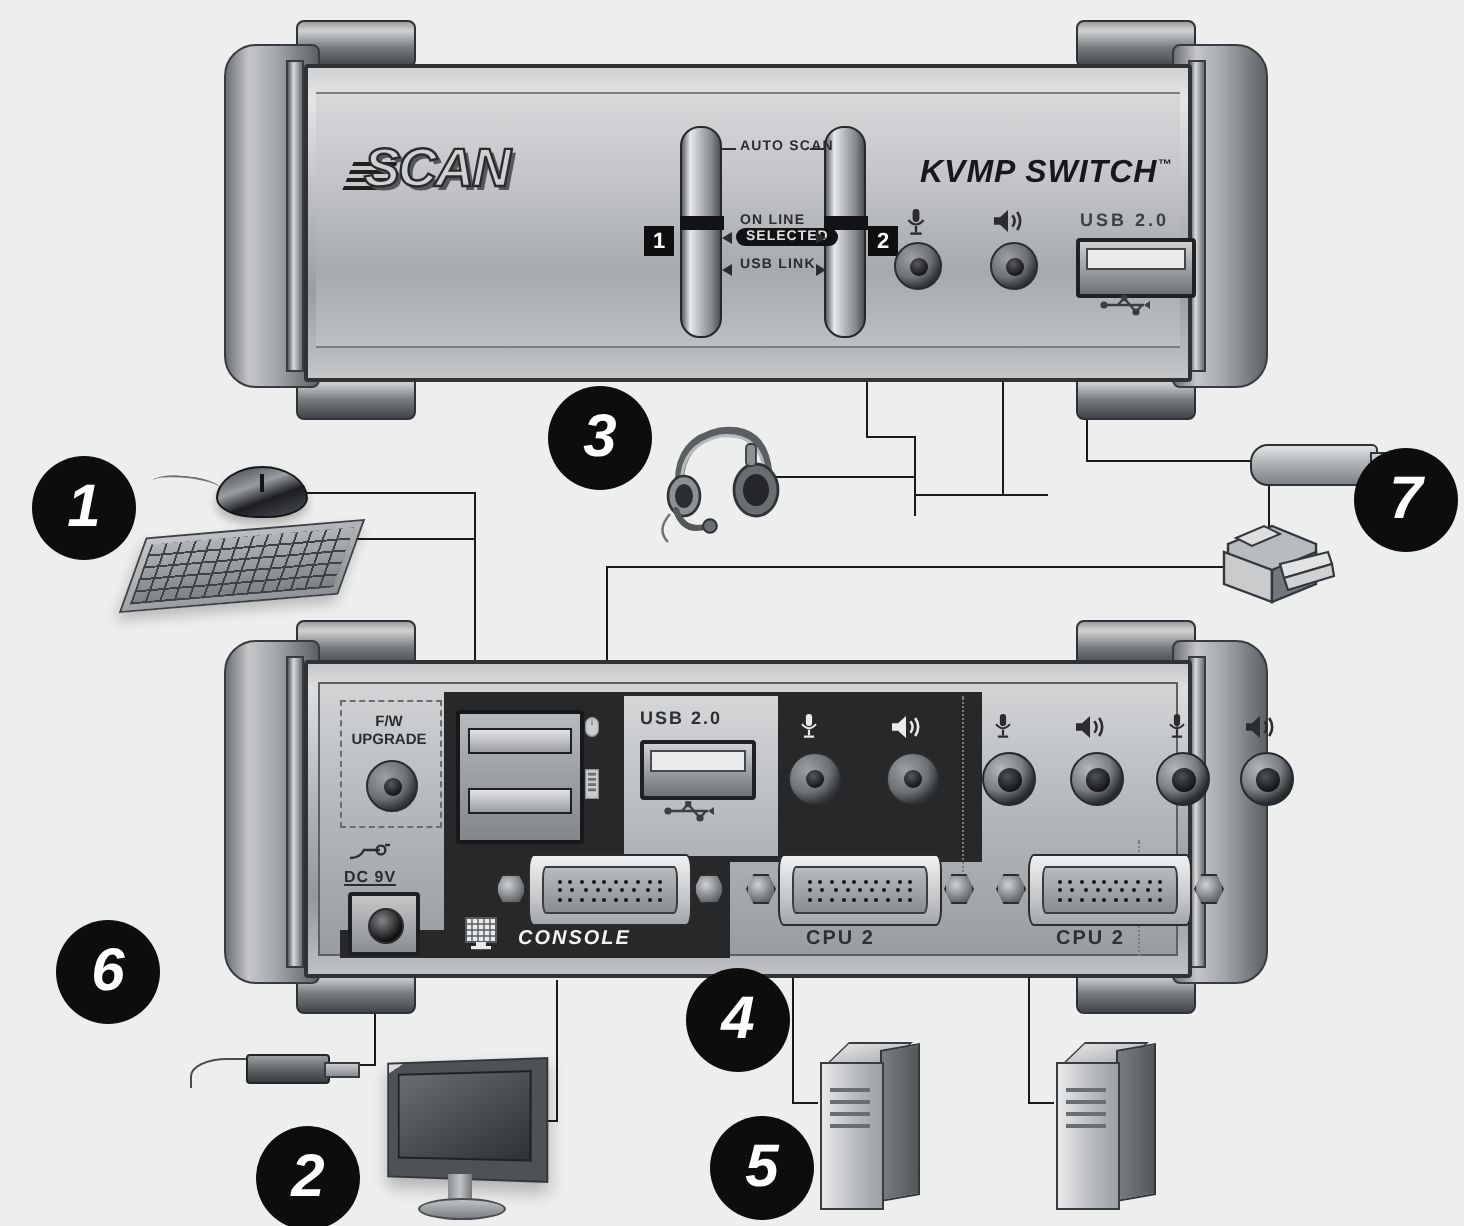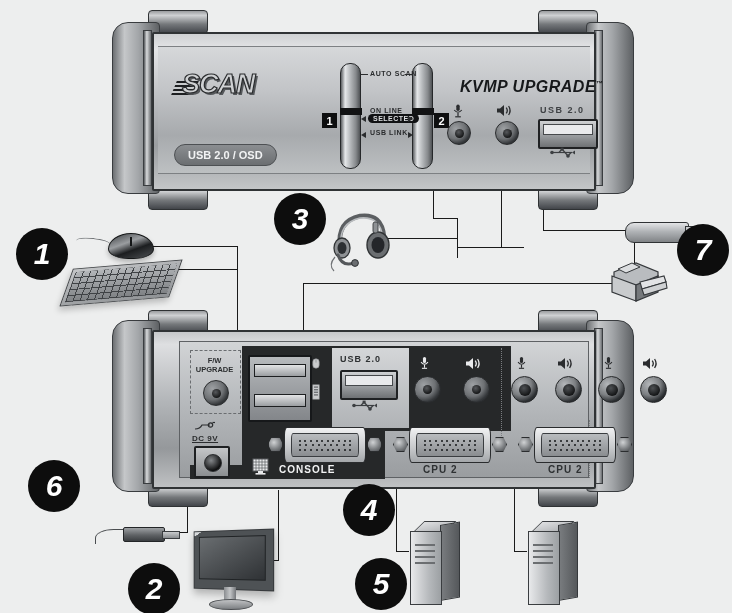--- a/index.html
+++ b/index.html
@@ -163,26 +163,25 @@
   
   #rear-body{
     position:absolute;left:152px;top:330px;width:440px;height:155px;
     background:linear-gradient(180deg,#c6c8ca 0%,#dedfe1 8%,#b2b5b8 45%,#95989b 75%,#bfc1c3 100%);
     border:2px solid #303335;border-radius:2px;
   }
   #rear-face{
     position:absolute;left:5px;top:9px;right:5px;bottom:9px;
     background:linear-gradient(180deg,#d2d4d6,#b6b9bc 45%,#9a9da0 100%);
     border:1px solid #5e6164;
-    margin-left:20px;
   }
   .dark-zone{position:absolute;background:#262829;}
   .rlabel{
     position:absolute;color:#f2f3f4;font-size:10px;font-weight:bold;
-    letter-spacing:1px;white-space:nowrap;
+    letter-spacing:1px;white-space:nowrap;font-style:italic;
   }
   .rlabel-dark{
     position:absolute;color:#2e3133;font-size:10px;font-weight:bold;
     letter-spacing:1px;white-space:nowrap;
   }
   .fw-box{
     position:absolute;border:1px dashed #6a6d70;
   }
   .fw-txt{
     position:absolute;color:#2b2d2f;font-size:7.5px;font-weight:bold;
@@ -404,21 +403,20 @@
     <div class="ear" style="left:112px;top:22px;width:46px;height:170px;border-radius:16px 4px 4px 16px;"></div>
     <div class="ear" style="left:586px;top:22px;width:46px;height:170px;border-radius:4px 16px 16px 4px;"></div>
     <div class="ear-groove" style="left:143px;top:30px;width:7px;height:154px;"></div>
     <div class="ear-groove" style="left:594px;top:30px;width:7px;height:154px;"></div>
 
     <div id="front-body">
       <div id="front-face">
 
         <div class="aten-swoosh"></div>
         <div class="aten-logo">SCAN</div>
-        <div class="osd-badge">USB 2.0 / OSD</div>
 
         <div class="port-btn" style="left:182px;top:16px;"></div>
         <div class="port-num" style="left:164px;top:66px;">1</div>
 
         <div class="port-btn" style="left:254px;top:16px;"></div>
         <div class="port-num" style="left:276px;top:66px;">2</div>
 
         <div class="line lh" style="left:202px;top:27px;width:8px;background:#2a2c2e;"></div>
         <div class="fp-label" style="left:212px;top:23px;">AUTO SCAN</div>
         <div class="line lh" style="left:247px;top:27px;width:8px;background:#2a2c2e;"></div>
@@ -426,21 +424,21 @@
         <div class="fp-label" style="left:212px;top:60px;">ON LINE</div>
         <div class="arrow-l" style="left:203px;top:69px;"></div>
         <div class="sel-badge" style="left:210px;top:67px;">SELECTED</div>
         <div class="arrow-r" style="left:250px;top:69px;"></div>
 
         <div class="arrow-l" style="left:203px;top:85px;"></div>
         <div class="fp-label" style="left:212px;top:82px;">USB LINK</div>
         <div class="arrow-r" style="left:250px;top:85px;"></div>
 
         <div class="mv-title mv-line2" style="left:302px;top:31px;">
-          <span>KVMP UPGRADE</span><span class="tm">™</span>
+          <span>KVMP SWITCH</span><span class="tm">™</span>
         </div>
 
         <svg class="mic-ico" width="12" height="14" viewBox="0 0 12 14" style="left:294px;top:57px;">
           <rect x="4.3" y="0.5" width="3.4" height="6.5" rx="1.7" fill="#2a2c2e"></rect>
           <path d="M2.2 6 Q6 10.5 9.8 6" stroke="#2a2c2e" stroke-width="1.1" fill="none"></path>
           <rect x="5.4" y="9" width="1.2" height="3.2" fill="#2a2c2e"></rect>
           <rect x="3.2" y="12.2" width="5.6" height="1.2" fill="#2a2c2e"></rect>
         </svg>
         <div class="jack" style="left:289px;top:74px;"></div>
 

